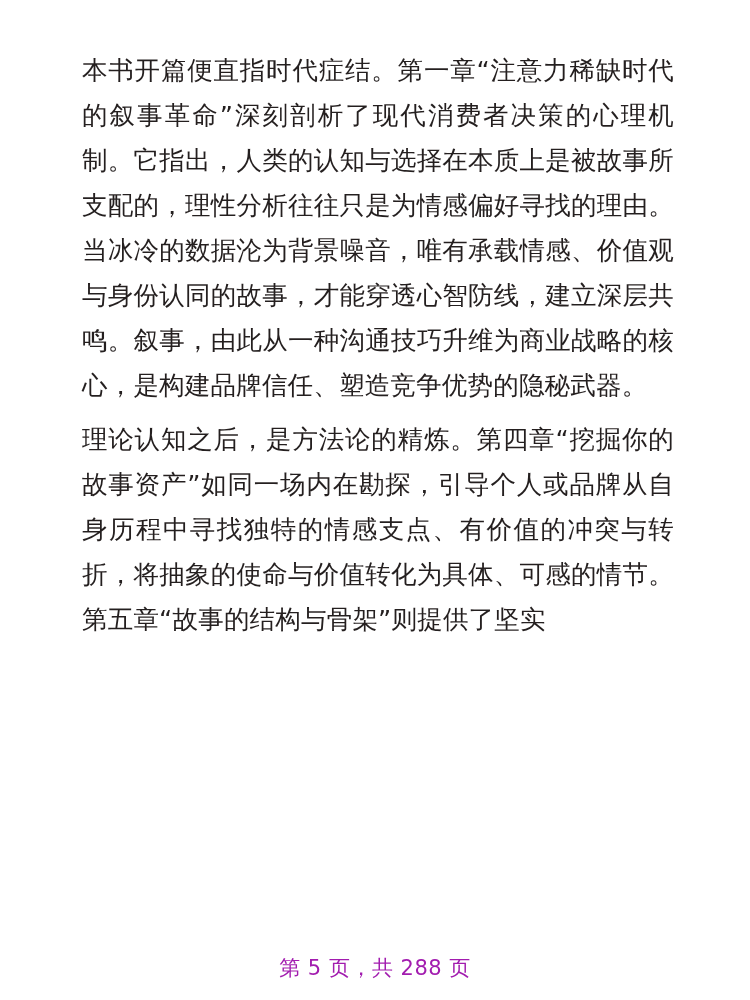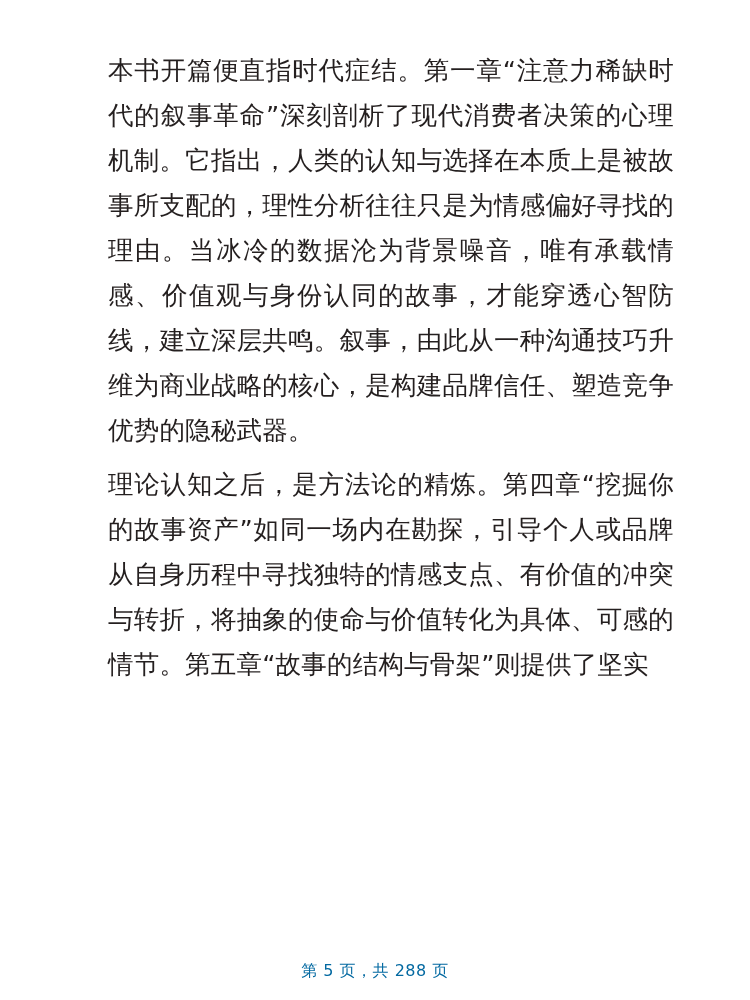--- a/index.html
+++ b/index.html
@@ -15,21 +15,21 @@
     color: #241f1f;
     overflow: hidden;
   }
   .page {
     position: absolute;
     left: 0;
     top: 0;
     width: 750px;
     height: 1000px;
     box-sizing: border-box;
-    padding: 48px 76px 0 108px;
+    padding: 48px 76px 0 82px;
   }
   .body-text {
     font-size: 25.5px;
     line-height: 45px;
     text-align: justify;
     text-justify: inter-ideograph;
     letter-spacing: 0.2px;
   }
   .para {
     margin: 0 0 9px 0;
@@ -37,22 +37,22 @@
   }
   .para + .para {
     margin-top: 9px;
   }
   .footer {
     position: absolute;
     left: 0;
     right: 0;
     bottom: 18px;
     text-align: center;
-    font-size: 16px;
-    color: #0369a1;
+    font-size: 21px;
+    color: #a21caf;
     letter-spacing: 0.5px;
   }
 </style>
 </head>
 <body>
 
 <div class="page">
   <div class="body-text">
     <p class="para">本书开篇便直指时代症结。第一章“注意力稀缺时代的叙事革命”深刻剖析了现代消费者决策的心理机制。它指出，人类的认知与选择在本质上是被故事所支配的，理性分析往往只是为情感偏好寻找的理由。当冰冷的数据沦为背景噪音，唯有承载情感、价值观与身份认同的故事，才能穿透心智防线，建立深层共鸣。叙事，由此从一种沟通技巧升维为商业战略的核心，是构建品牌信任、塑造竞争优势的隐秘武器。</p>
     <p class="para">理论认知之后，是方法论的精炼。第四章“挖掘你的故事资产”如同一场内在勘探，引导个人或品牌从自身历程中寻找独特的情感支点、有价值的冲突与转折，将抽象的使命与价值转化为具体、可感的情节。第五章“故事的结构与骨架”则提供了坚实</p>

